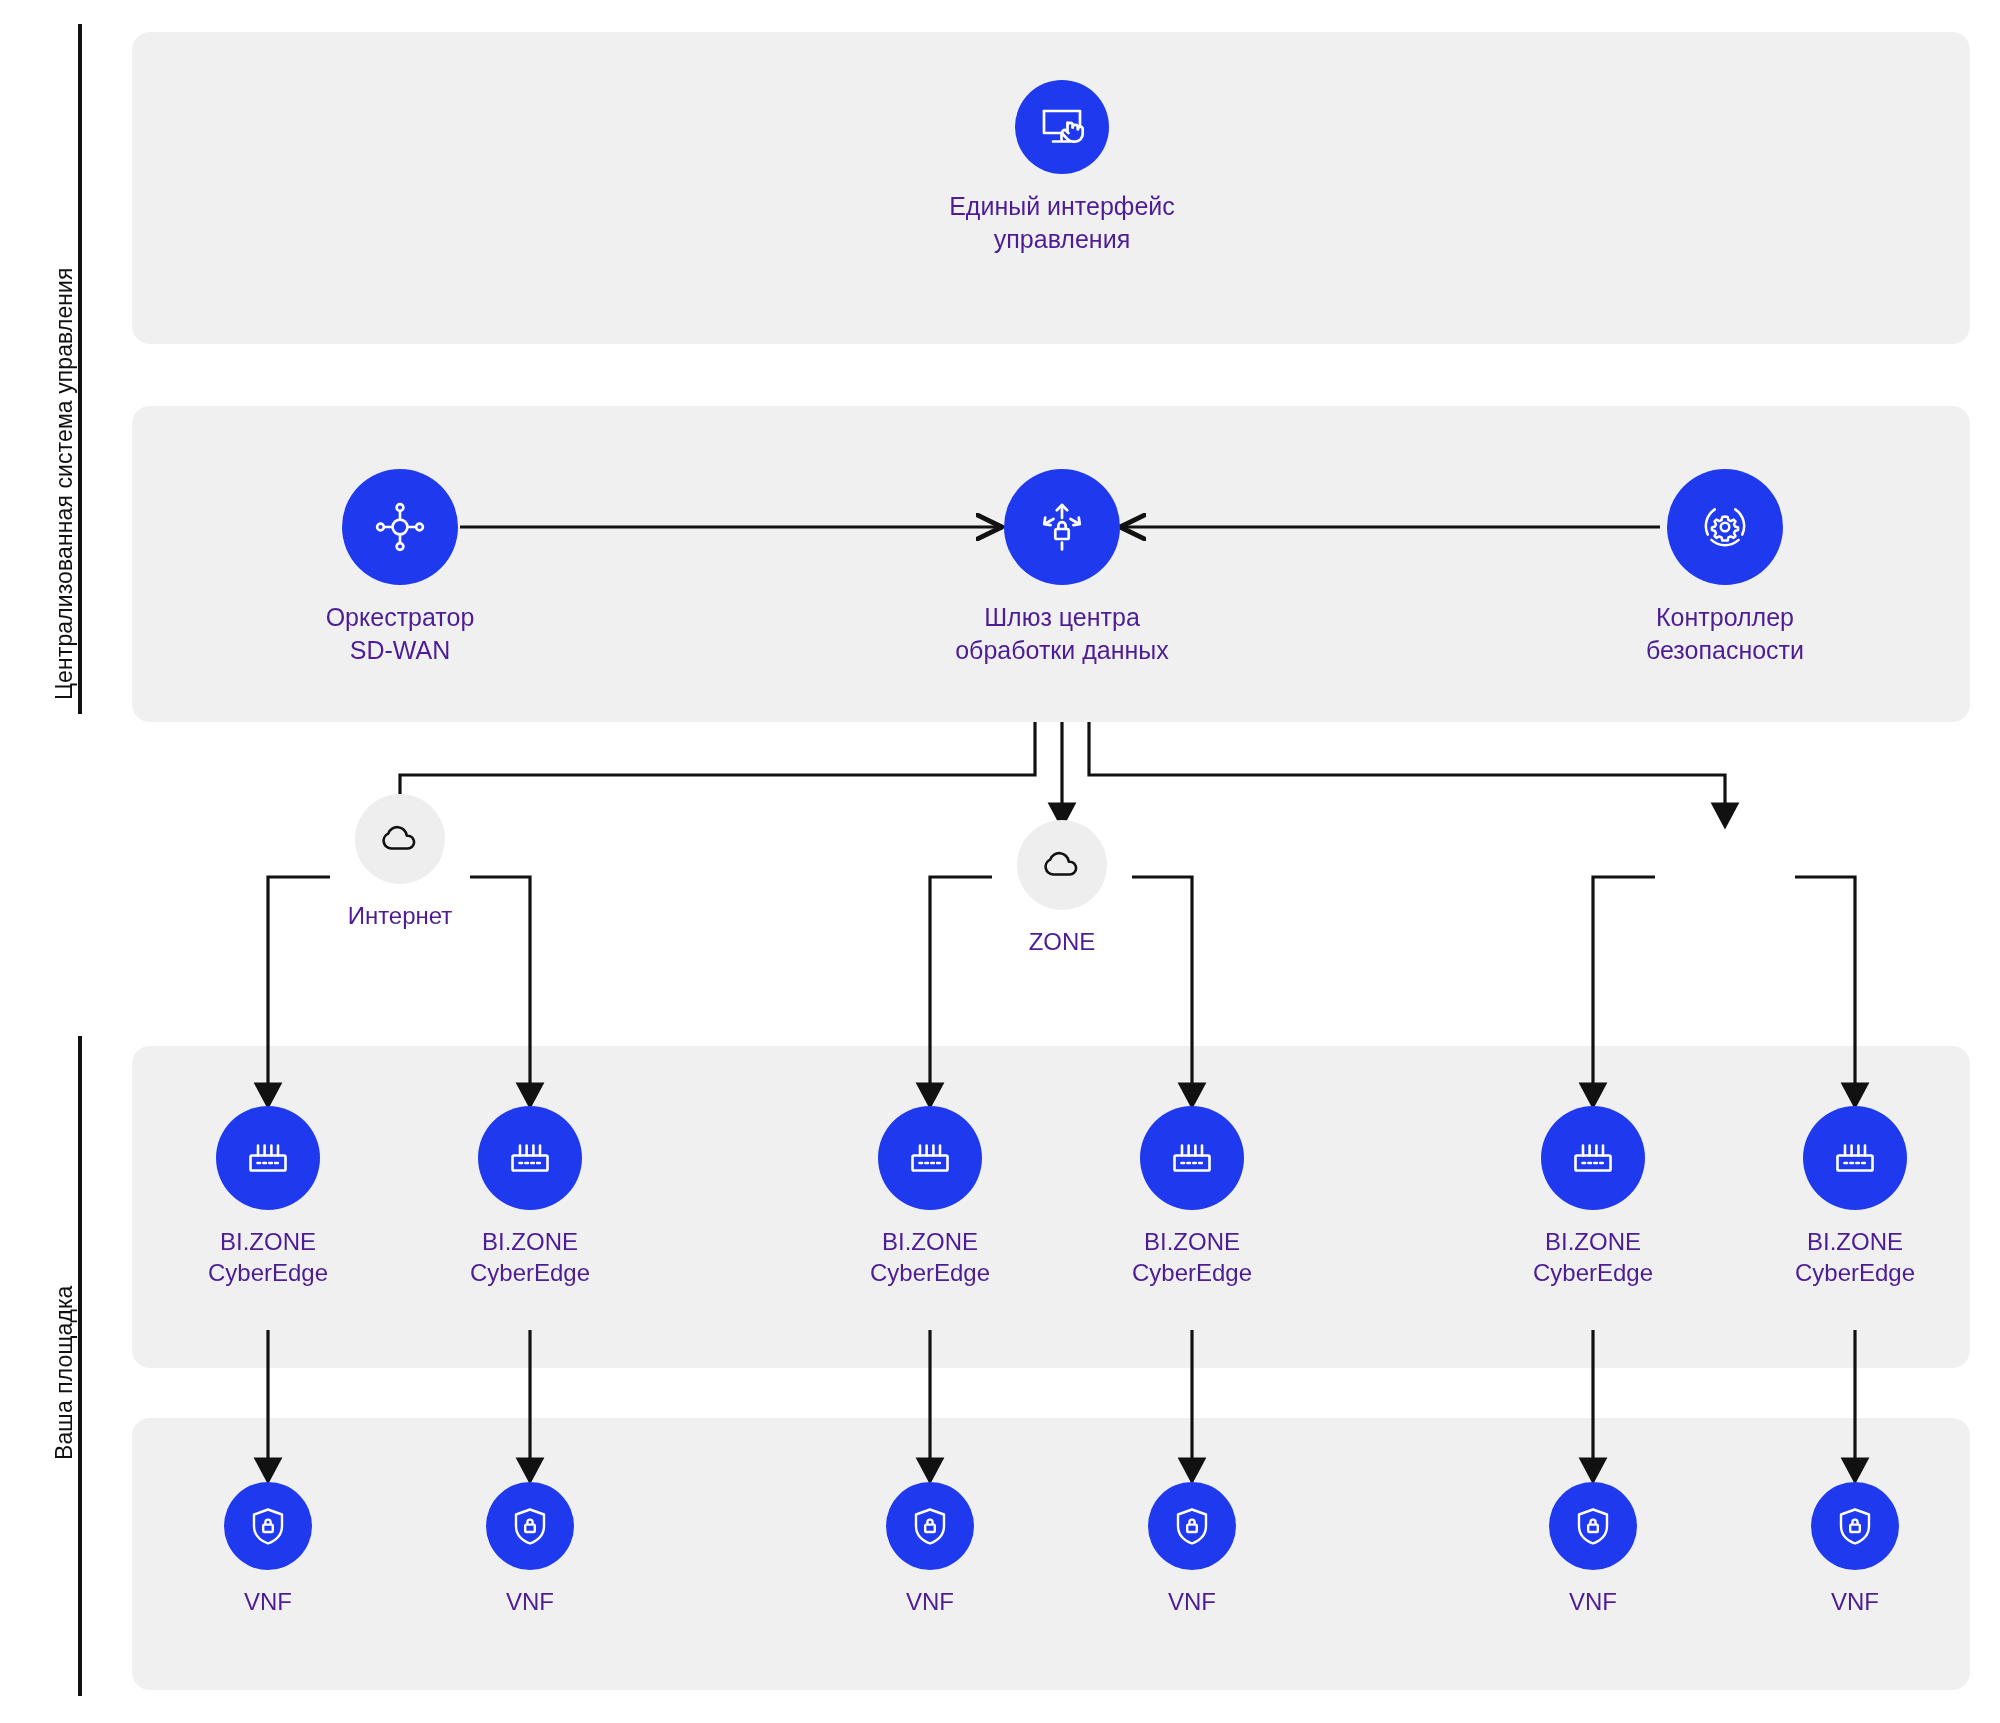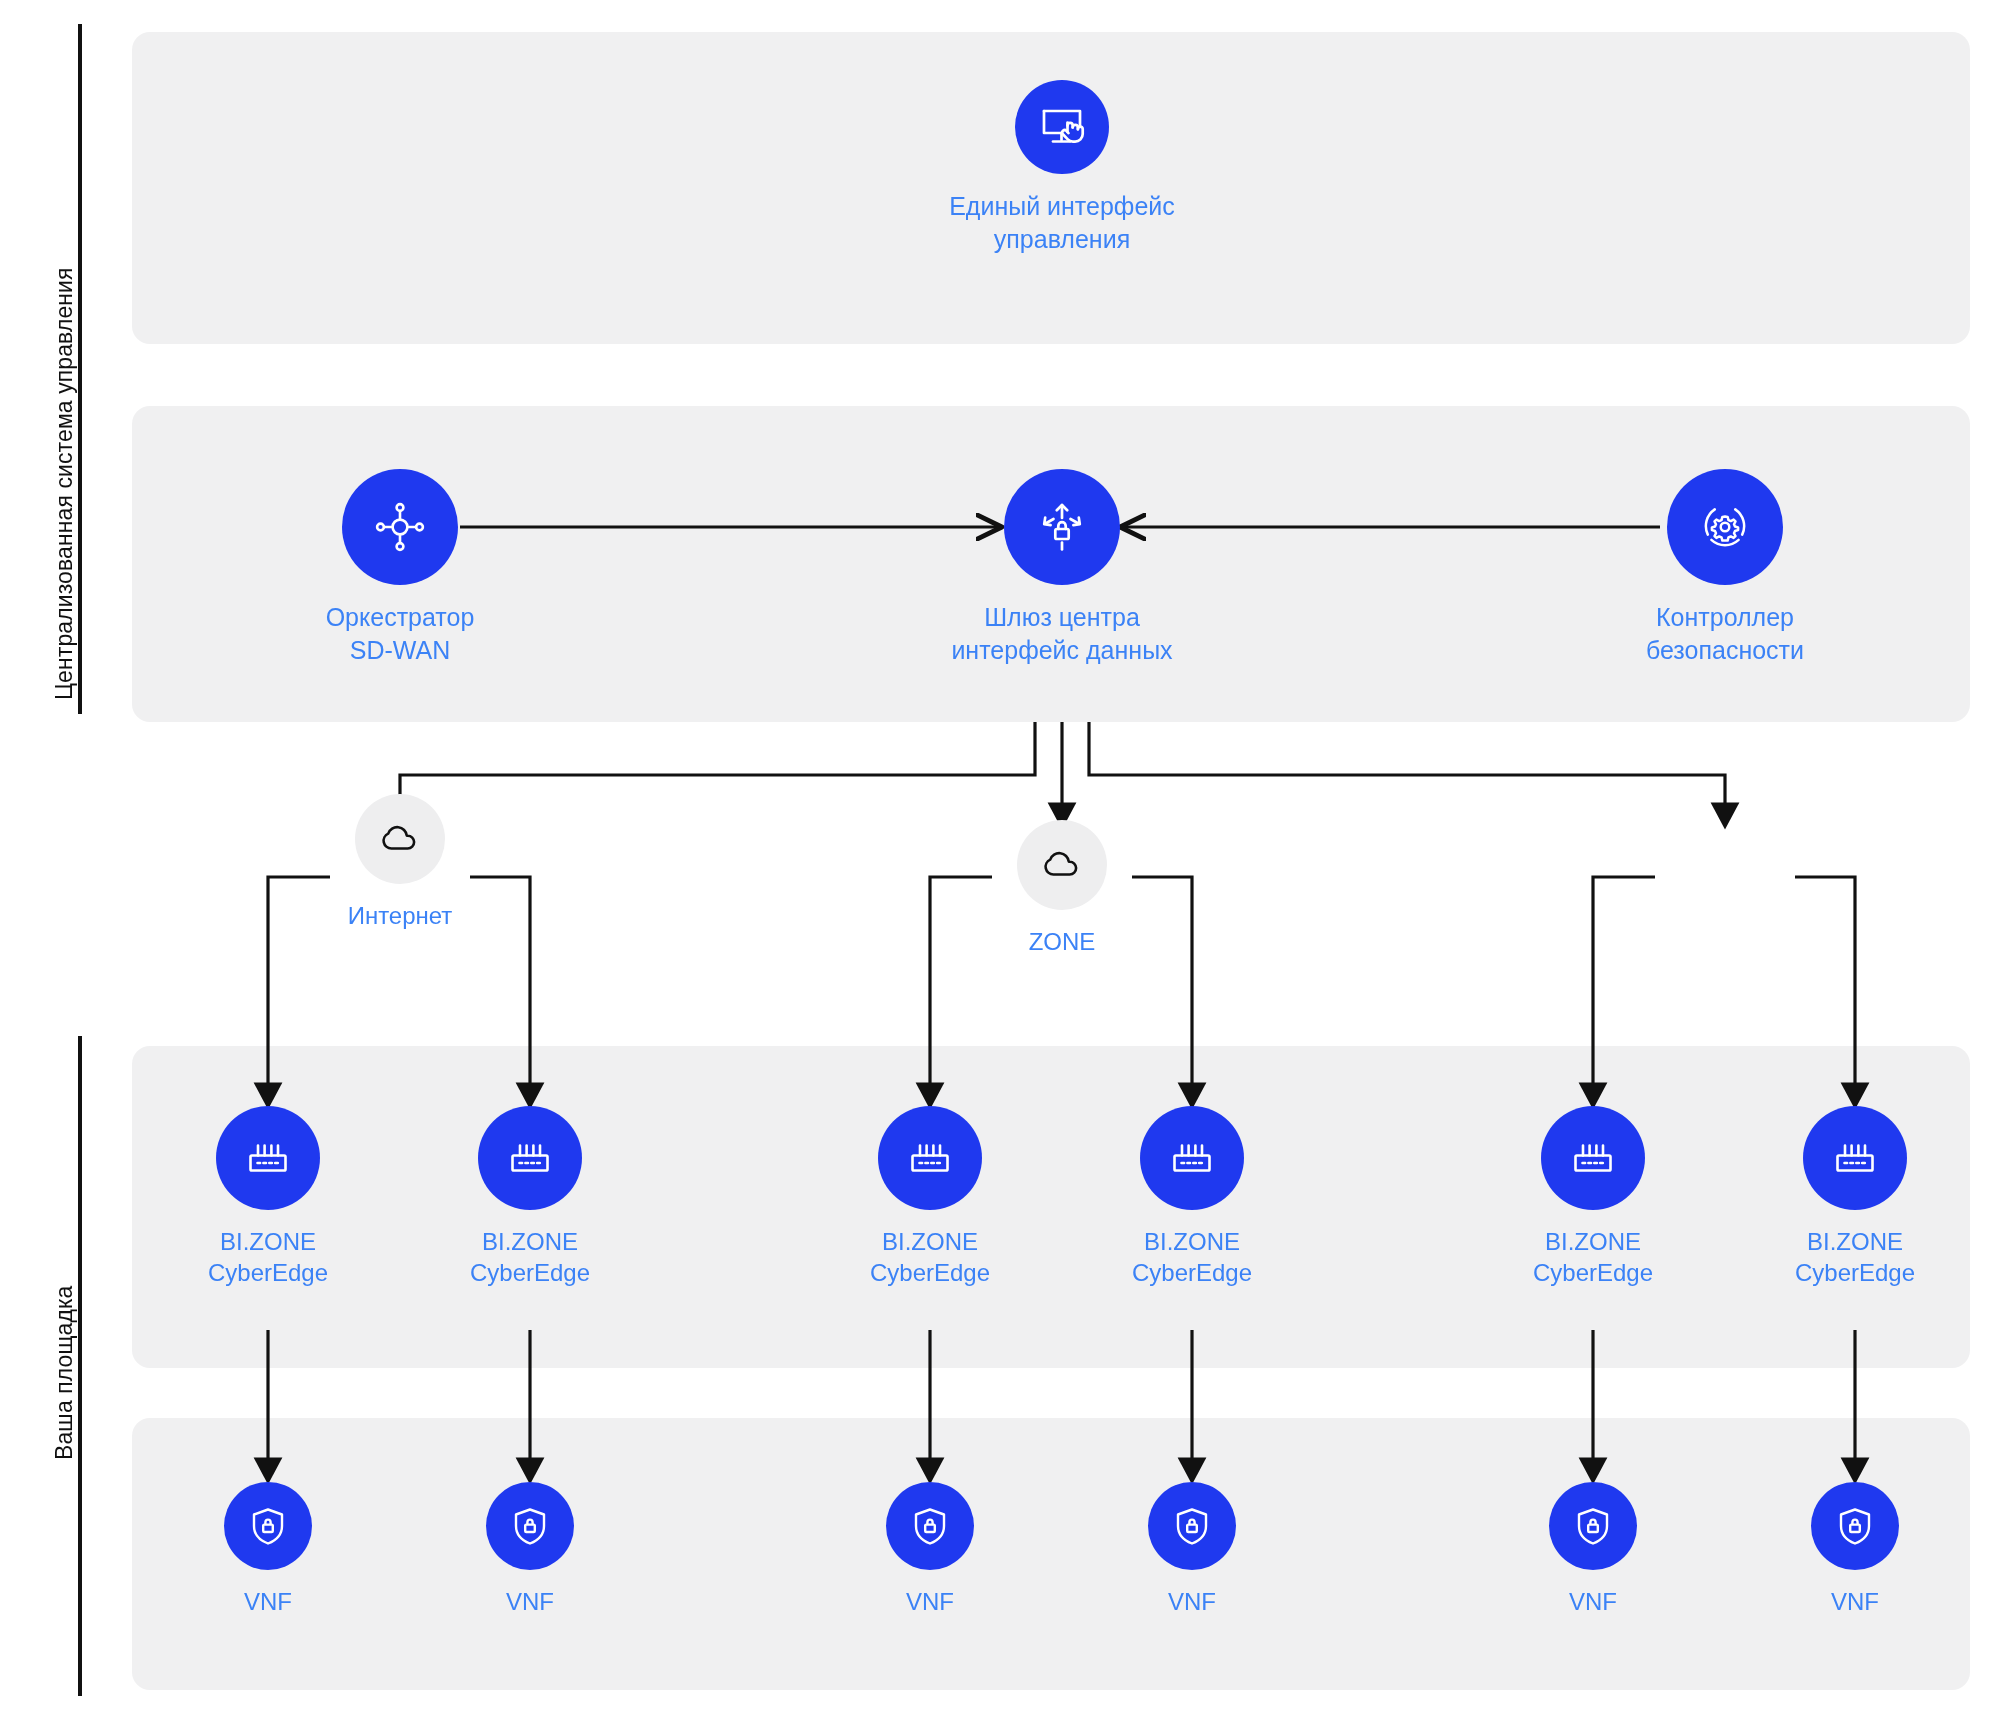--- a/index.html
+++ b/index.html
@@ -60,21 +60,21 @@
     align-items:center;
     justify-content:center;
     background:#1f39ef;
   }
   .disc.grey{ background:#eeeeef; }
   .disc svg{ display:block; }
   .node-label{
     margin-top:16px;
     font-size:25px;
     line-height:1.30;
-    color:#3b82f6;
+    color:#4c1d95;
     white-space:pre-line;
   }
   .node-label.sm{ font-size:24px; }
 </style>
 </head>
 <body>
 
 <div id="stage">
 
   <div class="panel" style="left:132px;top:32px;width:1838px;height:312px;"></div>
@@ -170,21 +170,21 @@
         <path d="M22.5 23 L14.5 27.5"></path>
         <path d="M14.2 21.6 L13.2 28.1 L19.6 29.2"></path>
         <path d="M39.5 23 L47.5 27.5"></path>
         <path d="M47.8 21.6 L48.8 28.1 L42.4 29.2"></path>
         <rect x="24.3" y="33" width="13.4" height="10" rx="1.6"></rect>
         <path d="M27.3 33 v-3.1 a3.7 3.7 0 0 1 7.4 0 V33"></path>
         <path d="M31 46.5 v7"></path>
       </svg>
     </div>
     <div class="node-label">Шлюз центра
-интерфейс данных</div>
+обработки данных</div>
   </div>
 
   <div class="node" style="left:1570px;top:469px;width:310px;">
     <div class="disc" style="width:116px;height:116px;">
       <svg width="62" height="62" viewBox="0 0 62 62" fill="none" stroke="#ffffff" stroke-width="2.5" stroke-linecap="round" stroke-linejoin="round">
         <path d="M13.8 38.6 A20 20 0 0 1 20.8 13.4"></path>
         <path d="M41.2 13.4 A20 20 0 0 1 48.2 38.6"></path>
         <path d="M44.6 43.8 A20 20 0 0 1 17.4 43.8"></path>
         <circle cx="31" cy="31" r="4.3"></circle>
         <path d="M31 20.6 l2.6 0.35 0.9 3.1 2.3 1.0 2.8 -1.5 1.9 1.9

